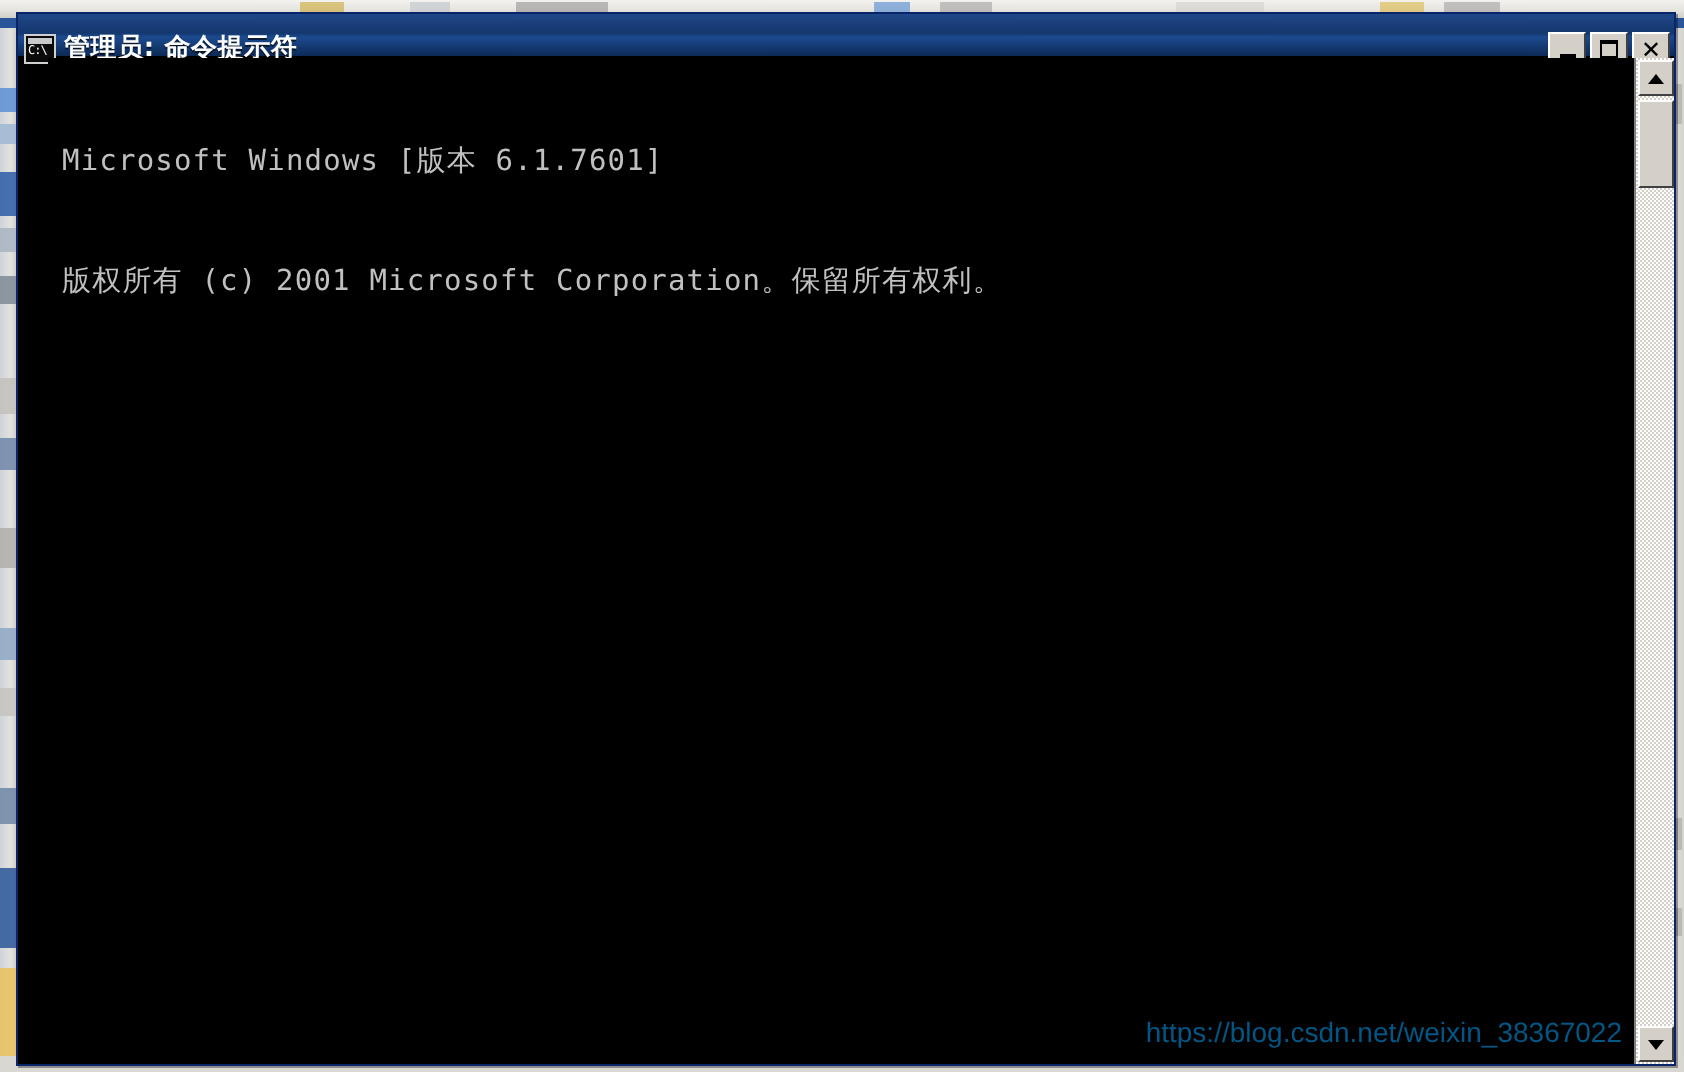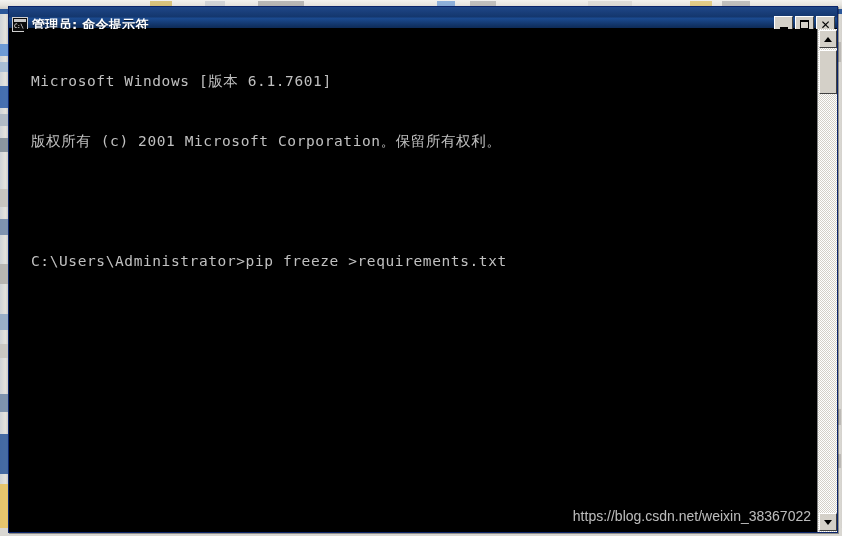--- a/index.html
+++ b/index.html
@@ -228,21 +228,21 @@
     vertical-align: baseline;
     margin-left: 1px;
     position: relative;
     top: 0px;
   }
 
   .watermark {
     position: absolute;
     right: 26px;
     bottom: 8px;
-    color: #e5e5e5;
+    color: #0369a1;
     opacity: .82;
     font-family: "Liberation Sans", sans-serif;
     font-size: 14px;
     white-space: nowrap;
     pointer-events: none;
   }
 
   
   .vscroll {
     position: absolute;
@@ -363,21 +363,20 @@
           </div>
       </div>
     </div>
 
     <div class="console-body">
 
       <div class="console-text">
         <div class="console-line">Microsoft Windows [版本 6.1.7601]</div>
         <div class="console-line">版权所有 (c) 2001 Microsoft Corporation。保留所有权利。</div>
         <div class="console-line blank">&nbsp;</div>
-        <div class="console-line">C:\Users\Administrator&gt;pip freeze &gt;requirements.txt</div>
         <div class="console-line blank">&nbsp;</div>
       </div>
 
       <div class="watermark">https://blog.csdn.net/weixin_38367022</div>
 
       <div class="vscroll">
         <div class="sb-btn sb-up">
             <span class="arrow-up"></span>
           </div>
         <div class="sb-thumb"></div>

